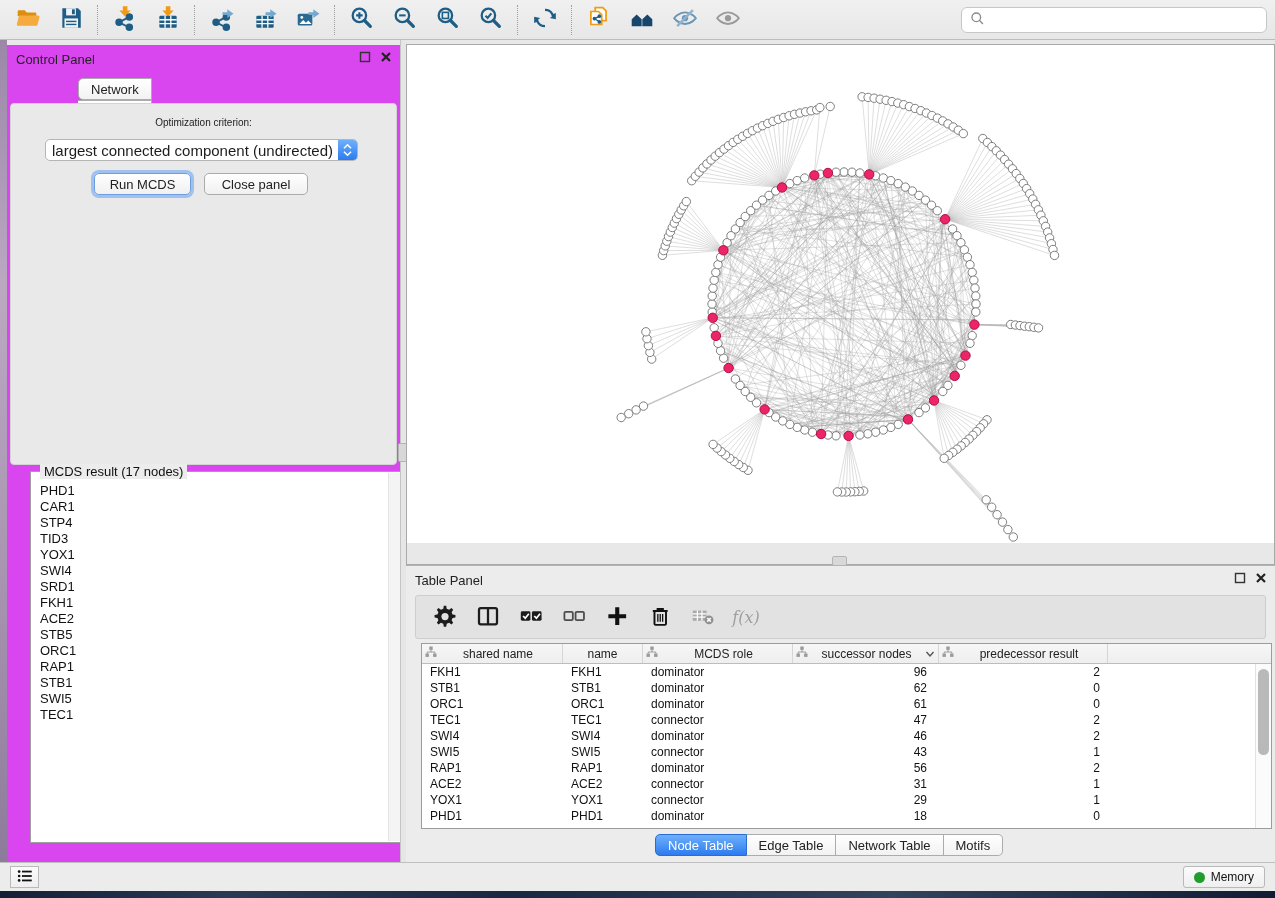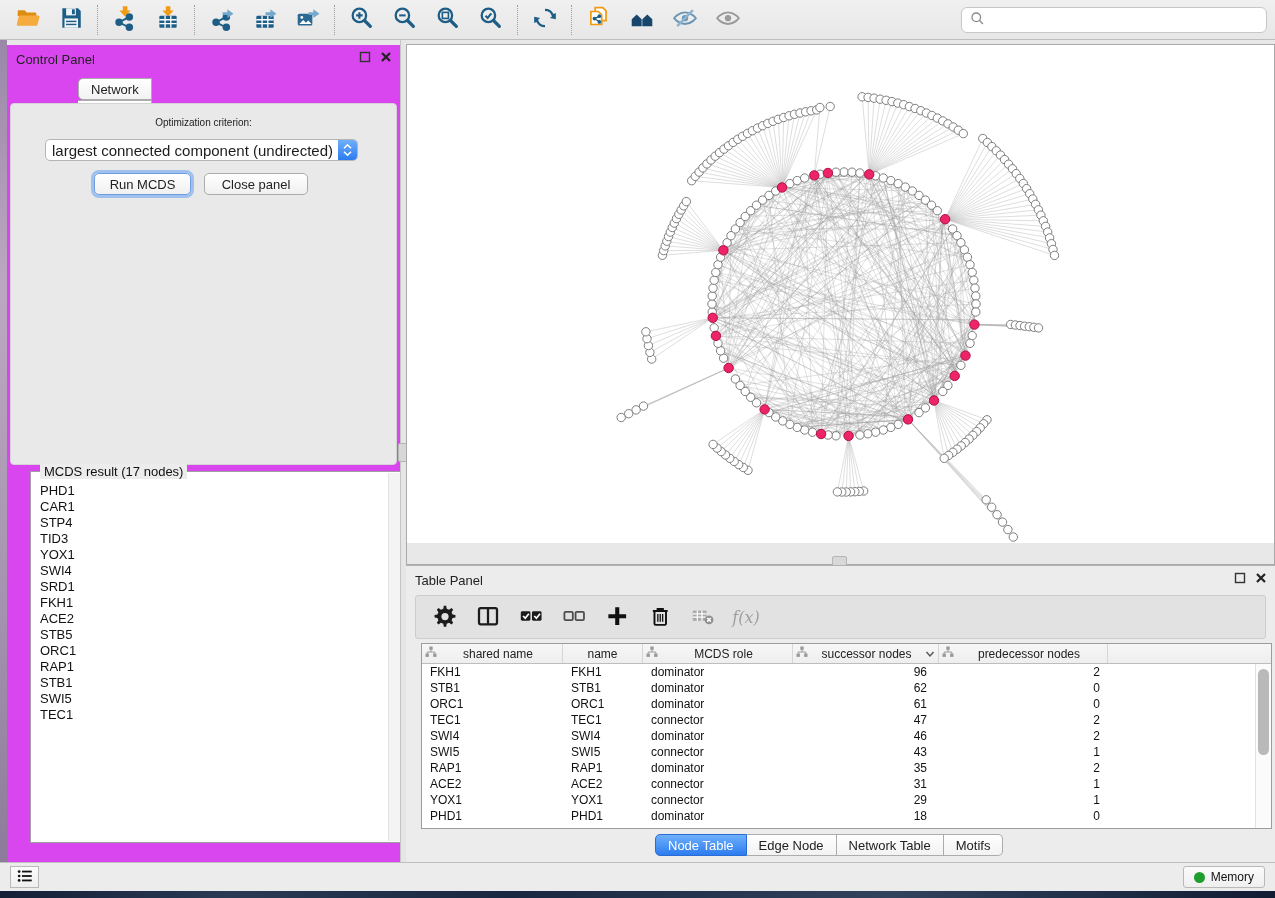--- a/index.html
+++ b/index.html
@@ -1148,21 +1148,21 @@
           </div>
           <div class="nt-hcell" style="width: 169px;">
             <span><svg width="12" height="12" viewBox="0 0 12 12">
                 <g fill="#9a9a9a">
                   <rect x="4.3" y="0.5" width="3.4" height="3.4"></rect>
                   <rect x="0.5" y="7.5" width="3.4" height="3.4"></rect>
                   <rect x="8.1" y="7.5" width="3.4" height="3.4"></rect>
                 </g>
                 <path d="M6 4v2M2.2 7.5V6h7.6v1.5" stroke="#9a9a9a" fill="none" stroke-width="1"></path>
               </svg></span>
-            <span class="hlabel">predecessor nodes</span>
+            <span class="hlabel">predecessor result</span>
           </div>
           <div class="nt-hcell" style="flex: 1 1 0%; border-right: none;"></div>
         </div>
       <div id="nt-body">
           <div class="nt-row">
             <div class="nt-cell" style="width: 141px; text-align: left; padding: 0px 0px 0px 8px;">FKH1</div>
             <div class="nt-cell" style="width: 80px; text-align: left; padding: 0px 0px 0px 8px;">FKH1</div>
             <div class="nt-cell" style="width: 150px; text-align: left; padding: 0px 0px 0px 8px;">dominator</div>
             <div class="nt-cell" style="width: 146px; text-align: right; padding: 0px 12px 0px 0px;">96</div>
             <div class="nt-cell" style="width: 169px; text-align: right; padding: 0px 8px 0px 0px;">2</div>
@@ -1199,21 +1199,21 @@
             <div class="nt-cell" style="width: 141px; text-align: left; padding: 0px 0px 0px 8px;">SWI5</div>
             <div class="nt-cell" style="width: 80px; text-align: left; padding: 0px 0px 0px 8px;">SWI5</div>
             <div class="nt-cell" style="width: 150px; text-align: left; padding: 0px 0px 0px 8px;">connector</div>
             <div class="nt-cell" style="width: 146px; text-align: right; padding: 0px 12px 0px 0px;">43</div>
             <div class="nt-cell" style="width: 169px; text-align: right; padding: 0px 8px 0px 0px;">1</div>
           </div>
           <div class="nt-row">
             <div class="nt-cell" style="width: 141px; text-align: left; padding: 0px 0px 0px 8px;">RAP1</div>
             <div class="nt-cell" style="width: 80px; text-align: left; padding: 0px 0px 0px 8px;">RAP1</div>
             <div class="nt-cell" style="width: 150px; text-align: left; padding: 0px 0px 0px 8px;">dominator</div>
-            <div class="nt-cell" style="width: 146px; text-align: right; padding: 0px 12px 0px 0px;">35</div>
+            <div class="nt-cell" style="width: 146px; text-align: right; padding: 0px 12px 0px 0px;">56</div>
             <div class="nt-cell" style="width: 169px; text-align: right; padding: 0px 8px 0px 0px;">2</div>
           </div>
           <div class="nt-row">
             <div class="nt-cell" style="width: 141px; text-align: left; padding: 0px 0px 0px 8px;">ACE2</div>
             <div class="nt-cell" style="width: 80px; text-align: left; padding: 0px 0px 0px 8px;">ACE2</div>
             <div class="nt-cell" style="width: 150px; text-align: left; padding: 0px 0px 0px 8px;">connector</div>
             <div class="nt-cell" style="width: 146px; text-align: right; padding: 0px 12px 0px 0px;">31</div>
             <div class="nt-cell" style="width: 169px; text-align: right; padding: 0px 8px 0px 0px;">1</div>
           </div>
           <div class="nt-row">
@@ -1230,21 +1230,21 @@
             <div class="nt-cell" style="width: 146px; text-align: right; padding: 0px 12px 0px 0px;">18</div>
             <div class="nt-cell" style="width: 169px; text-align: right; padding: 0px 8px 0px 0px;">0</div>
           </div>
         </div>
       <div id="nt-scroll">
         <div id="nt-thumb"></div>
       </div>
     </div>
     <div id="tp-tabs" class="segbar">
         <div class="seg active">Node Table</div>
-        <div class="seg">Edge Node</div>
+        <div class="seg">Edge Table</div>
         <div class="seg">Network Table</div>
         <div class="seg">Motifs</div>
       </div>
   </div>
 
   <div id="status-bar">
     <button id="list-btn">
       <span>
         <svg width="18" height="16" viewBox="0 0 20 18">
             <g fill="#111">

